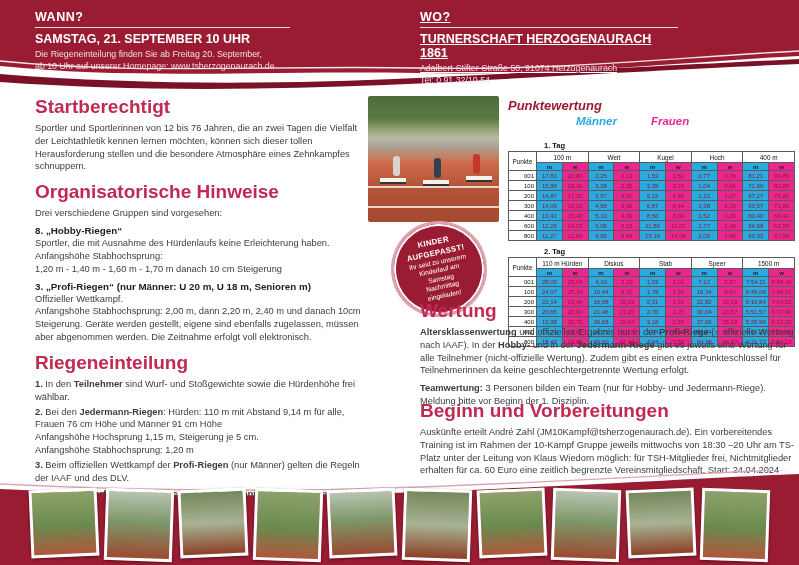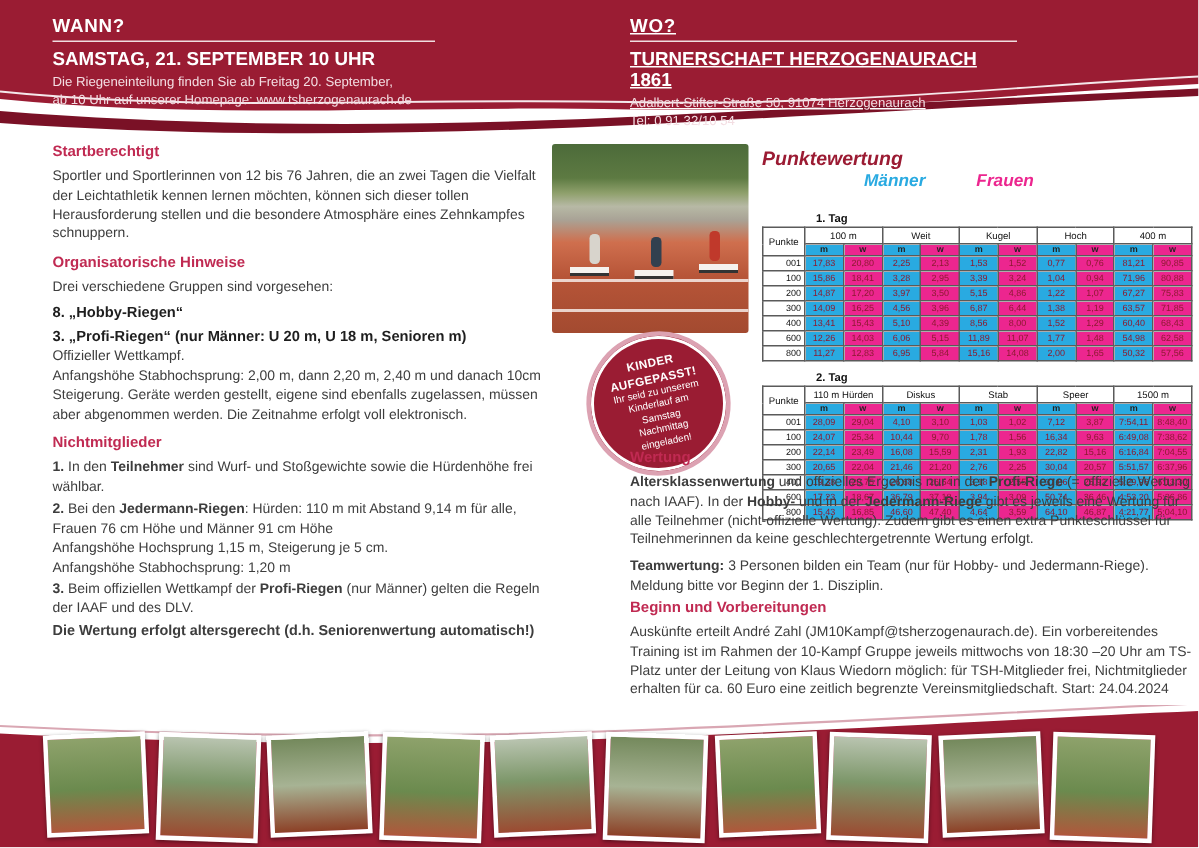--- a/index.html
+++ b/index.html
@@ -13,21 +13,21 @@
   .band-svg{display:block;}
   .hdr{color:#fff;}
   .hdr .q{font-size:12.5px;font-weight:bold;letter-spacing:.5px;}
   .hdr .rule{height:1px;background:rgba(255,255,255,.85);margin:3px 0 4px 0;}
   .hdr .title{font-size:12.5px;font-weight:bold;margin-bottom:3px;}
   .hdr .small{font-size:8.8px;line-height:1.35;color:#f3dde2;}
   #hdr-left{left:35px;top:10px;width:255px;}
   #hdr-right{left:420px;top:10px;width:258px;text-decoration:underline;}
   
   #left-col{left:35px;top:96px;width:332px;}
-  h2.sec{font-size:10px;font-weight:bold;color:#c02a52;margin:0 0 4px 0;font-family:"Liberation Sans",sans-serif;}
+  h2.sec{font-size:19px;font-weight:bold;color:#c02a52;margin:0 0 4px 0;font-family:"Liberation Sans",sans-serif;}
   .para{font-size:9.3px;line-height:1.38;margin:0 0 8px 0;white-space:pre-line;}
   .grp-title{font-size:9.8px;font-weight:bold;color:#1e1e1e;margin:5px 0 1px 0;}
   .rules p{margin:0 0 1px 0;}
   .bold-line{font-size:9.6px;font-weight:bold;margin-top:5px;}
   
   #hurdles-photo{left:368px;top:96px;width:131px;height:126px;border-radius:2px;
     background:
       linear-gradient(180deg,#4c6b3a 0%,#5d7a42 18%,#8fa06c 26%,#b7b9a5 33%,
       #a9a396 40%,#cf6f4e 52%,#b75538 70%,#a34a30 100%);overflow:hidden;}
   #hurdles-photo .lane{position:absolute;left:0;right:0;height:2px;background:rgba(255,255,255,.75);}
@@ -99,26 +99,29 @@
 
 <div id="left-col" class="abs">
   <h2 class="sec">Startberechtigt</h2>
   <p class="para">Sportler und Sportlerinnen von 12 bis 76 Jahren, die an zwei Tagen die Vielfalt der Leichtathletik kennen lernen möchten, können sich dieser tollen Herausforderung stellen und die besondere Atmosphäre eines Zehnkampfes schnuppern.</p>
 
   <h2 class="sec">Organisatorische Hinweise</h2>
   <p class="para" style="margin-bottom:4px;">Drei verschiedene Gruppen sind vorgesehen:</p>
 
   <div class="grp-title">8. „Hobby-Riegen“</div>
 
+  <p class="para" style="margin-bottom:2px;">Sportler, die mit Ausnahme des Hürdenlaufs keine Erleichterung haben.
+Anfangshöhe Stabhochsprung:
+1,20 m - 1,40 m - 1,60 m - 1,70 m danach 10 cm Steigerung</p>
 
   <div class="grp-title">3. „Profi-Riegen“ (nur Männer: U 20 m, U 18 m, Senioren m)</div>
   <p class="para">Offizieller Wettkampf.
 Anfangshöhe Stabhochsprung: 2,00 m, dann 2,20 m, 2,40 m und danach 10cm Steigerung. Geräte werden gestellt, eigene sind ebenfalls zugelassen, müssen aber abgenommen werden. Die Zeitnahme erfolgt voll elektronisch.</p>
 
-  <h2 class="sec">Nichtmitglieder</h2>
+  <h2 class="sec">Riegeneinteilung</h2>
   <div class="rules">
     <p class="para" style="margin-bottom:2px;"><b>1.</b><span> In den </span><b>Teilnehmer</b><span> sind Wurf- und Stoßgewichte sowie die Hürdenhöhe frei wählbar.</span></p>
     <p class="para" style="margin-bottom:2px;"><b>2.</b><span> Bei den </span><b>Jedermann-Riegen</b><span>: Hürden: 110 m mit Abstand 9,14 m für alle, Frauen 76 cm Höhe und Männer 91 cm Höhe
 Anfangshöhe Hochsprung 1,15 m, Steigerung je 5 cm.
 Anfangshöhe Stabhochsprung: 1,20 m</span></p>
     <p class="para" style="margin-bottom:2px;"><b>3.</b><span> Beim offiziellen Wettkampf der </span><b>Profi-Riegen</b><span> (nur Männer) gelten die Regeln der IAAF und des DLV.</span></p>
     <p class="para bold-line">Die Wertung erfolgt altersgerecht (d.h. Seniorenwertung automatisch!)</p>
   </div>
 </div>
 

